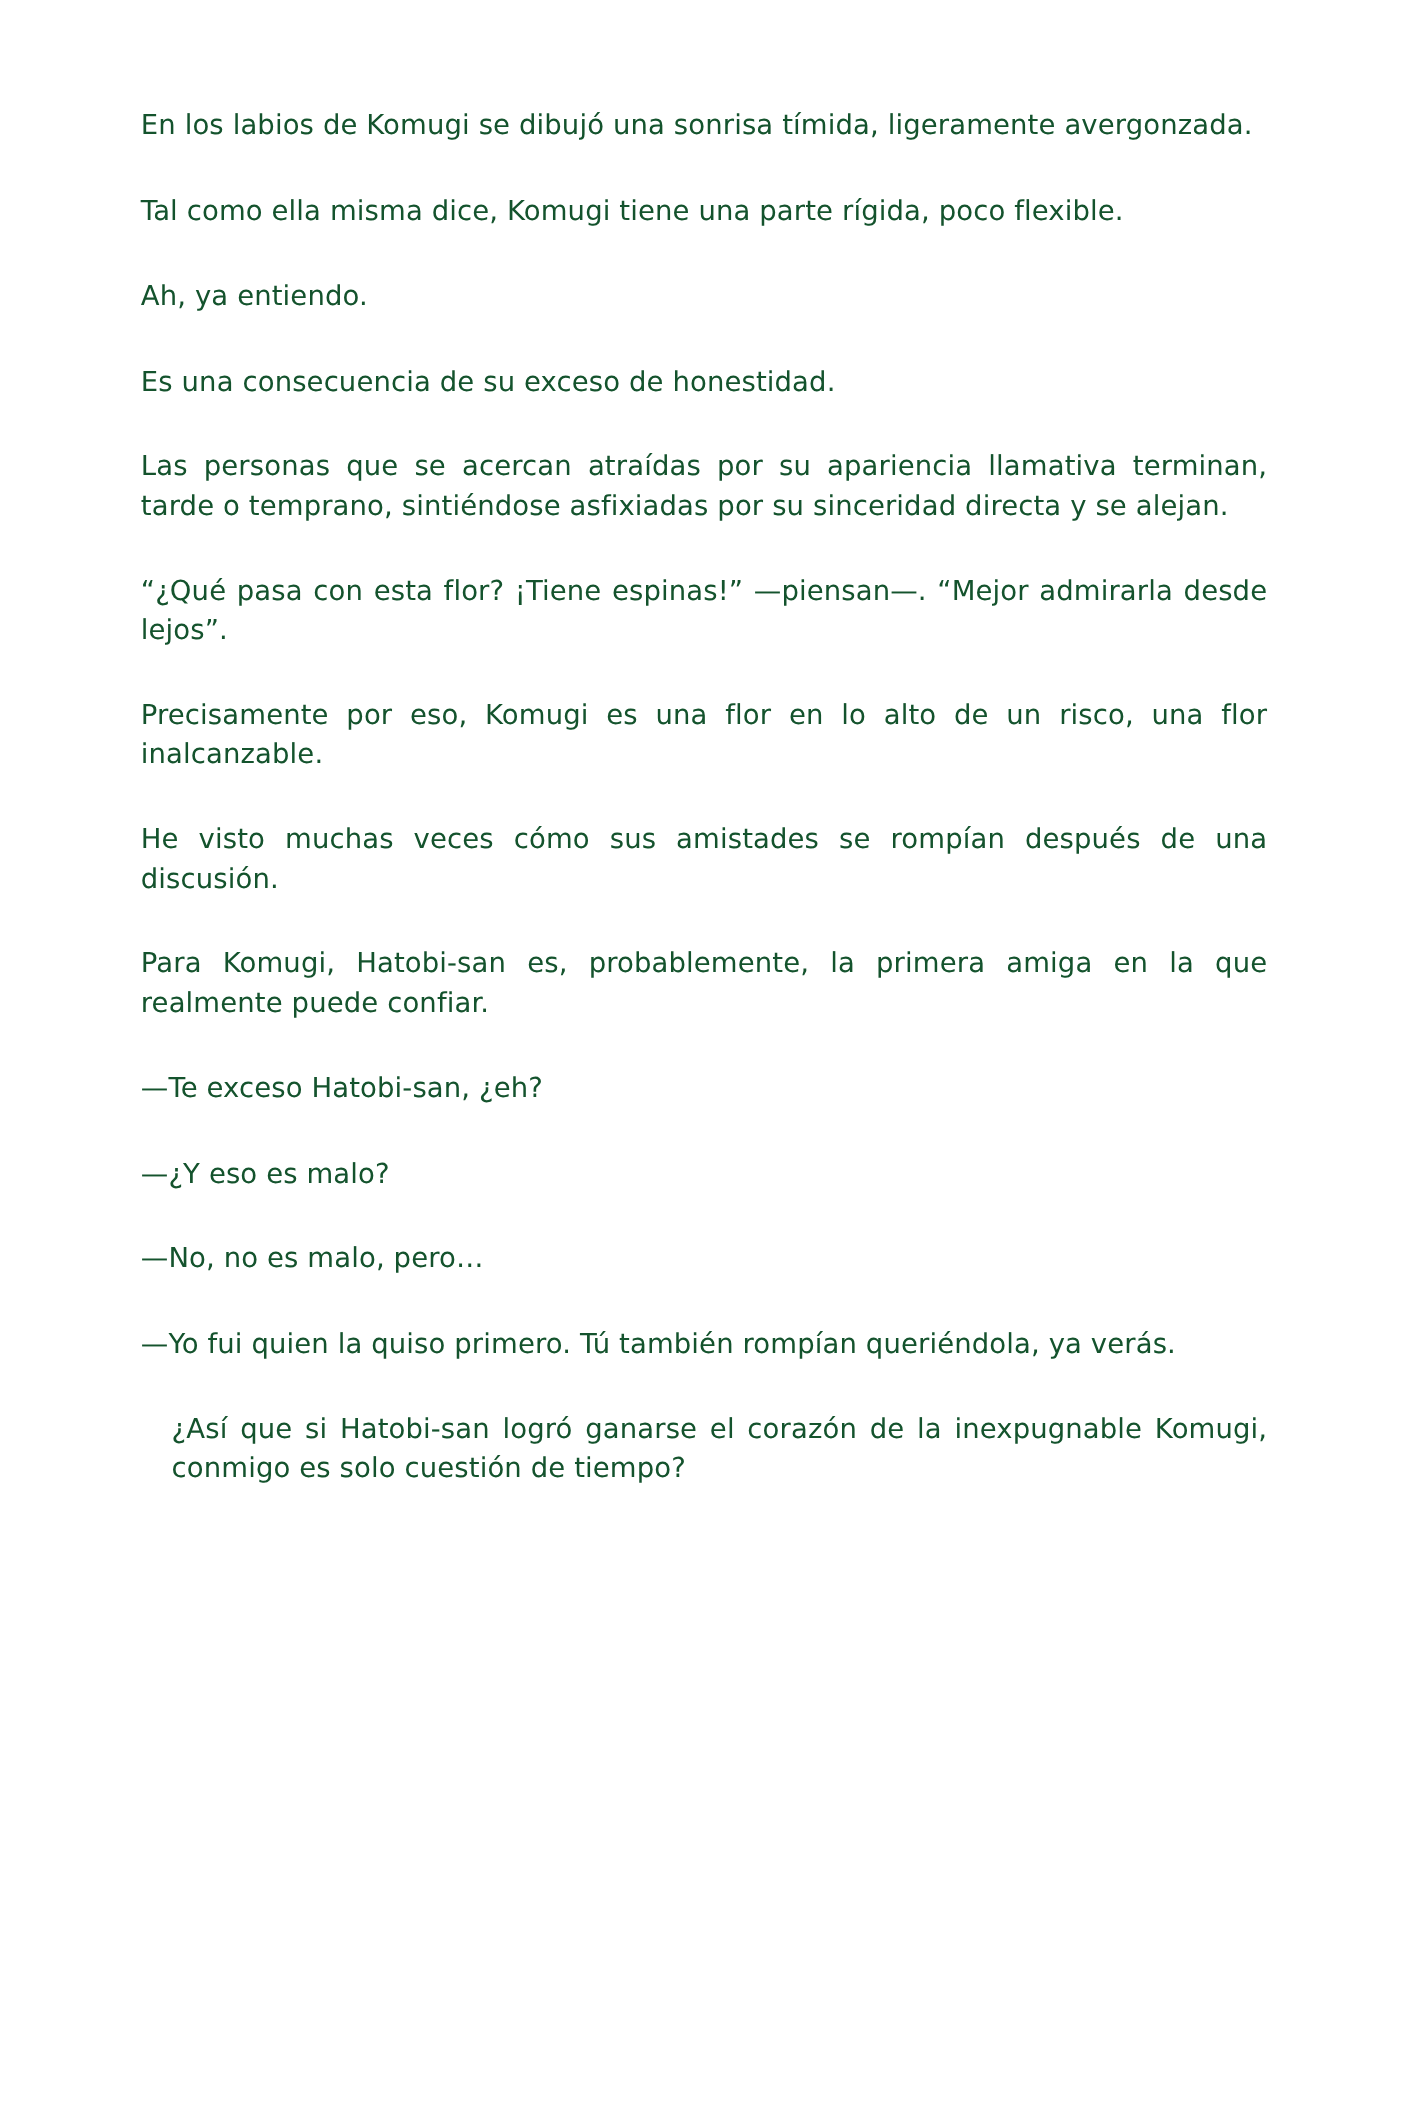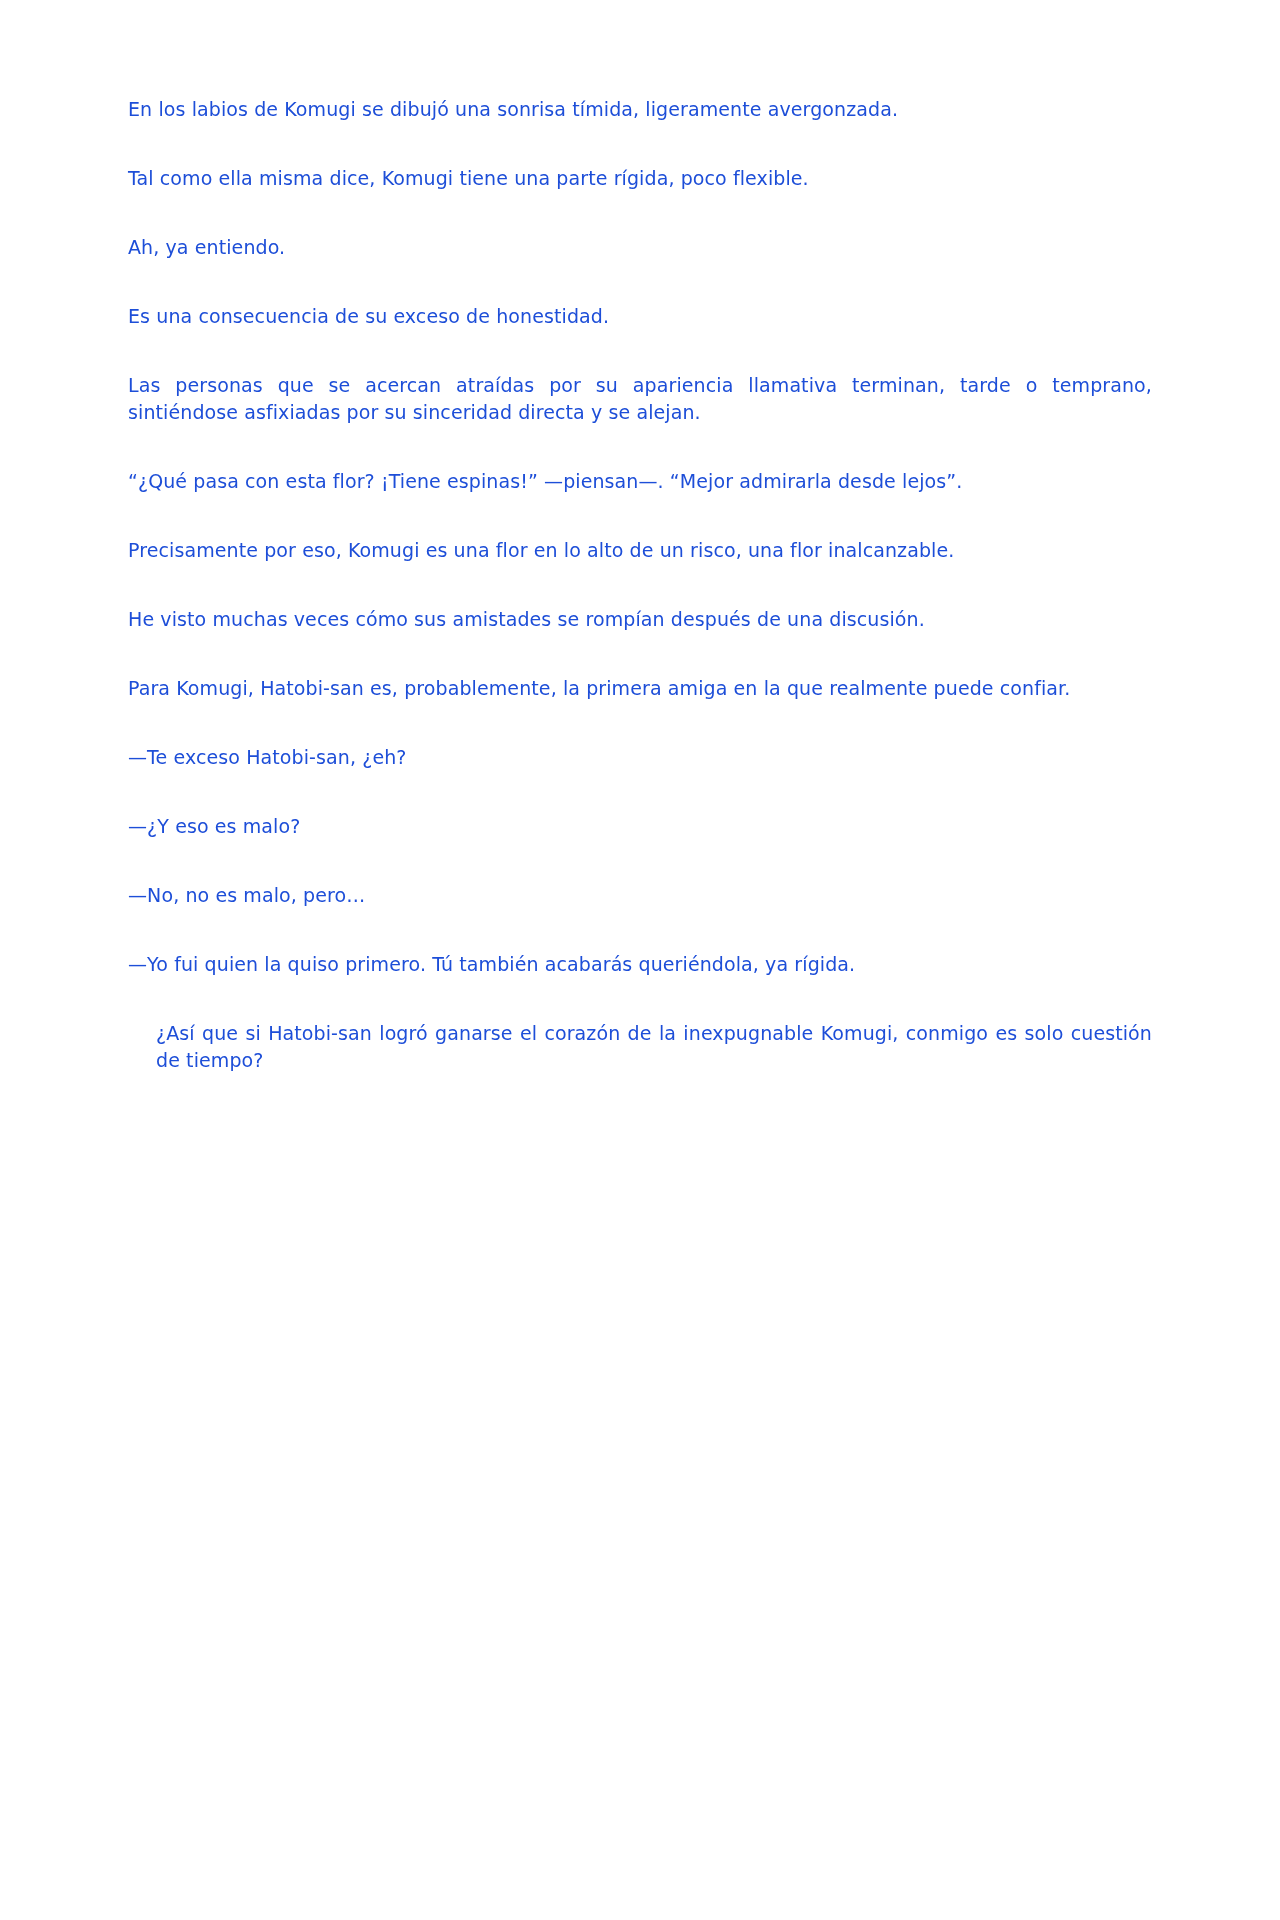--- a/index.html
+++ b/index.html
@@ -18,26 +18,26 @@
     min-height: 1920px;
     box-sizing: border-box;
     padding: 96px 128px 64px 128px;
     background: #ffffff;
   }
   .doc-body {
     width: 1024px;
   }
   p.para {
     margin: 0 0 42px 0;
-    font-size: 19px;
+    font-size: 25px;
     line-height: 1.42;
     text-align: justify;
     text-justify: inter-word;
     letter-spacing: 0.1px;
-    color: #1d4ed8;
+    color: #14532d;
     -webkit-hyphens: none;
     hyphens: none;
   }
   p.para.dialogue {
     text-align: left;
   }
   p.para:last-child {
     margin-bottom: 0;
     margin-left: 28px;
   }
@@ -53,17 +53,17 @@
     <p class="para">Ah, ya entiendo.</p>
     <p class="para">Es una consecuencia de su exceso de honestidad.</p>
     <p class="para">Las personas que se acercan atraídas por su apariencia llamativa terminan, tarde o temprano, sintiéndose asfixiadas por su sinceridad directa y se alejan.</p>
     <p class="para">“¿Qué pasa con esta flor? ¡Tiene espinas!” —piensan—. “Mejor admirarla desde lejos”.</p>
     <p class="para">Precisamente por eso, Komugi es una flor en lo alto de un risco, una flor inalcanzable.</p>
     <p class="para">He visto muchas veces cómo sus amistades se rompían después de una discusión.</p>
     <p class="para">Para Komugi, Hatobi-san es, probablemente, la primera amiga en la que realmente puede confiar.</p>
     <p class="para dialogue">—Te exceso Hatobi-san, ¿eh?</p>
     <p class="para dialogue">—¿Y eso es malo?</p>
     <p class="para dialogue">—No, no es malo, pero…</p>
-    <p class="para dialogue">—Yo fui quien la quiso primero. Tú también acabarás queriéndola, ya rígida.</p>
+    <p class="para dialogue">—Yo fui quien la quiso primero. Tú también rompían queriéndola, ya verás.</p>
     <p class="para">¿Así que si Hatobi-san logró ganarse el corazón de la inexpugnable Komugi, conmigo es solo cuestión de tiempo?</p>
 
   </div>
 </div>
 
 </body></html>

